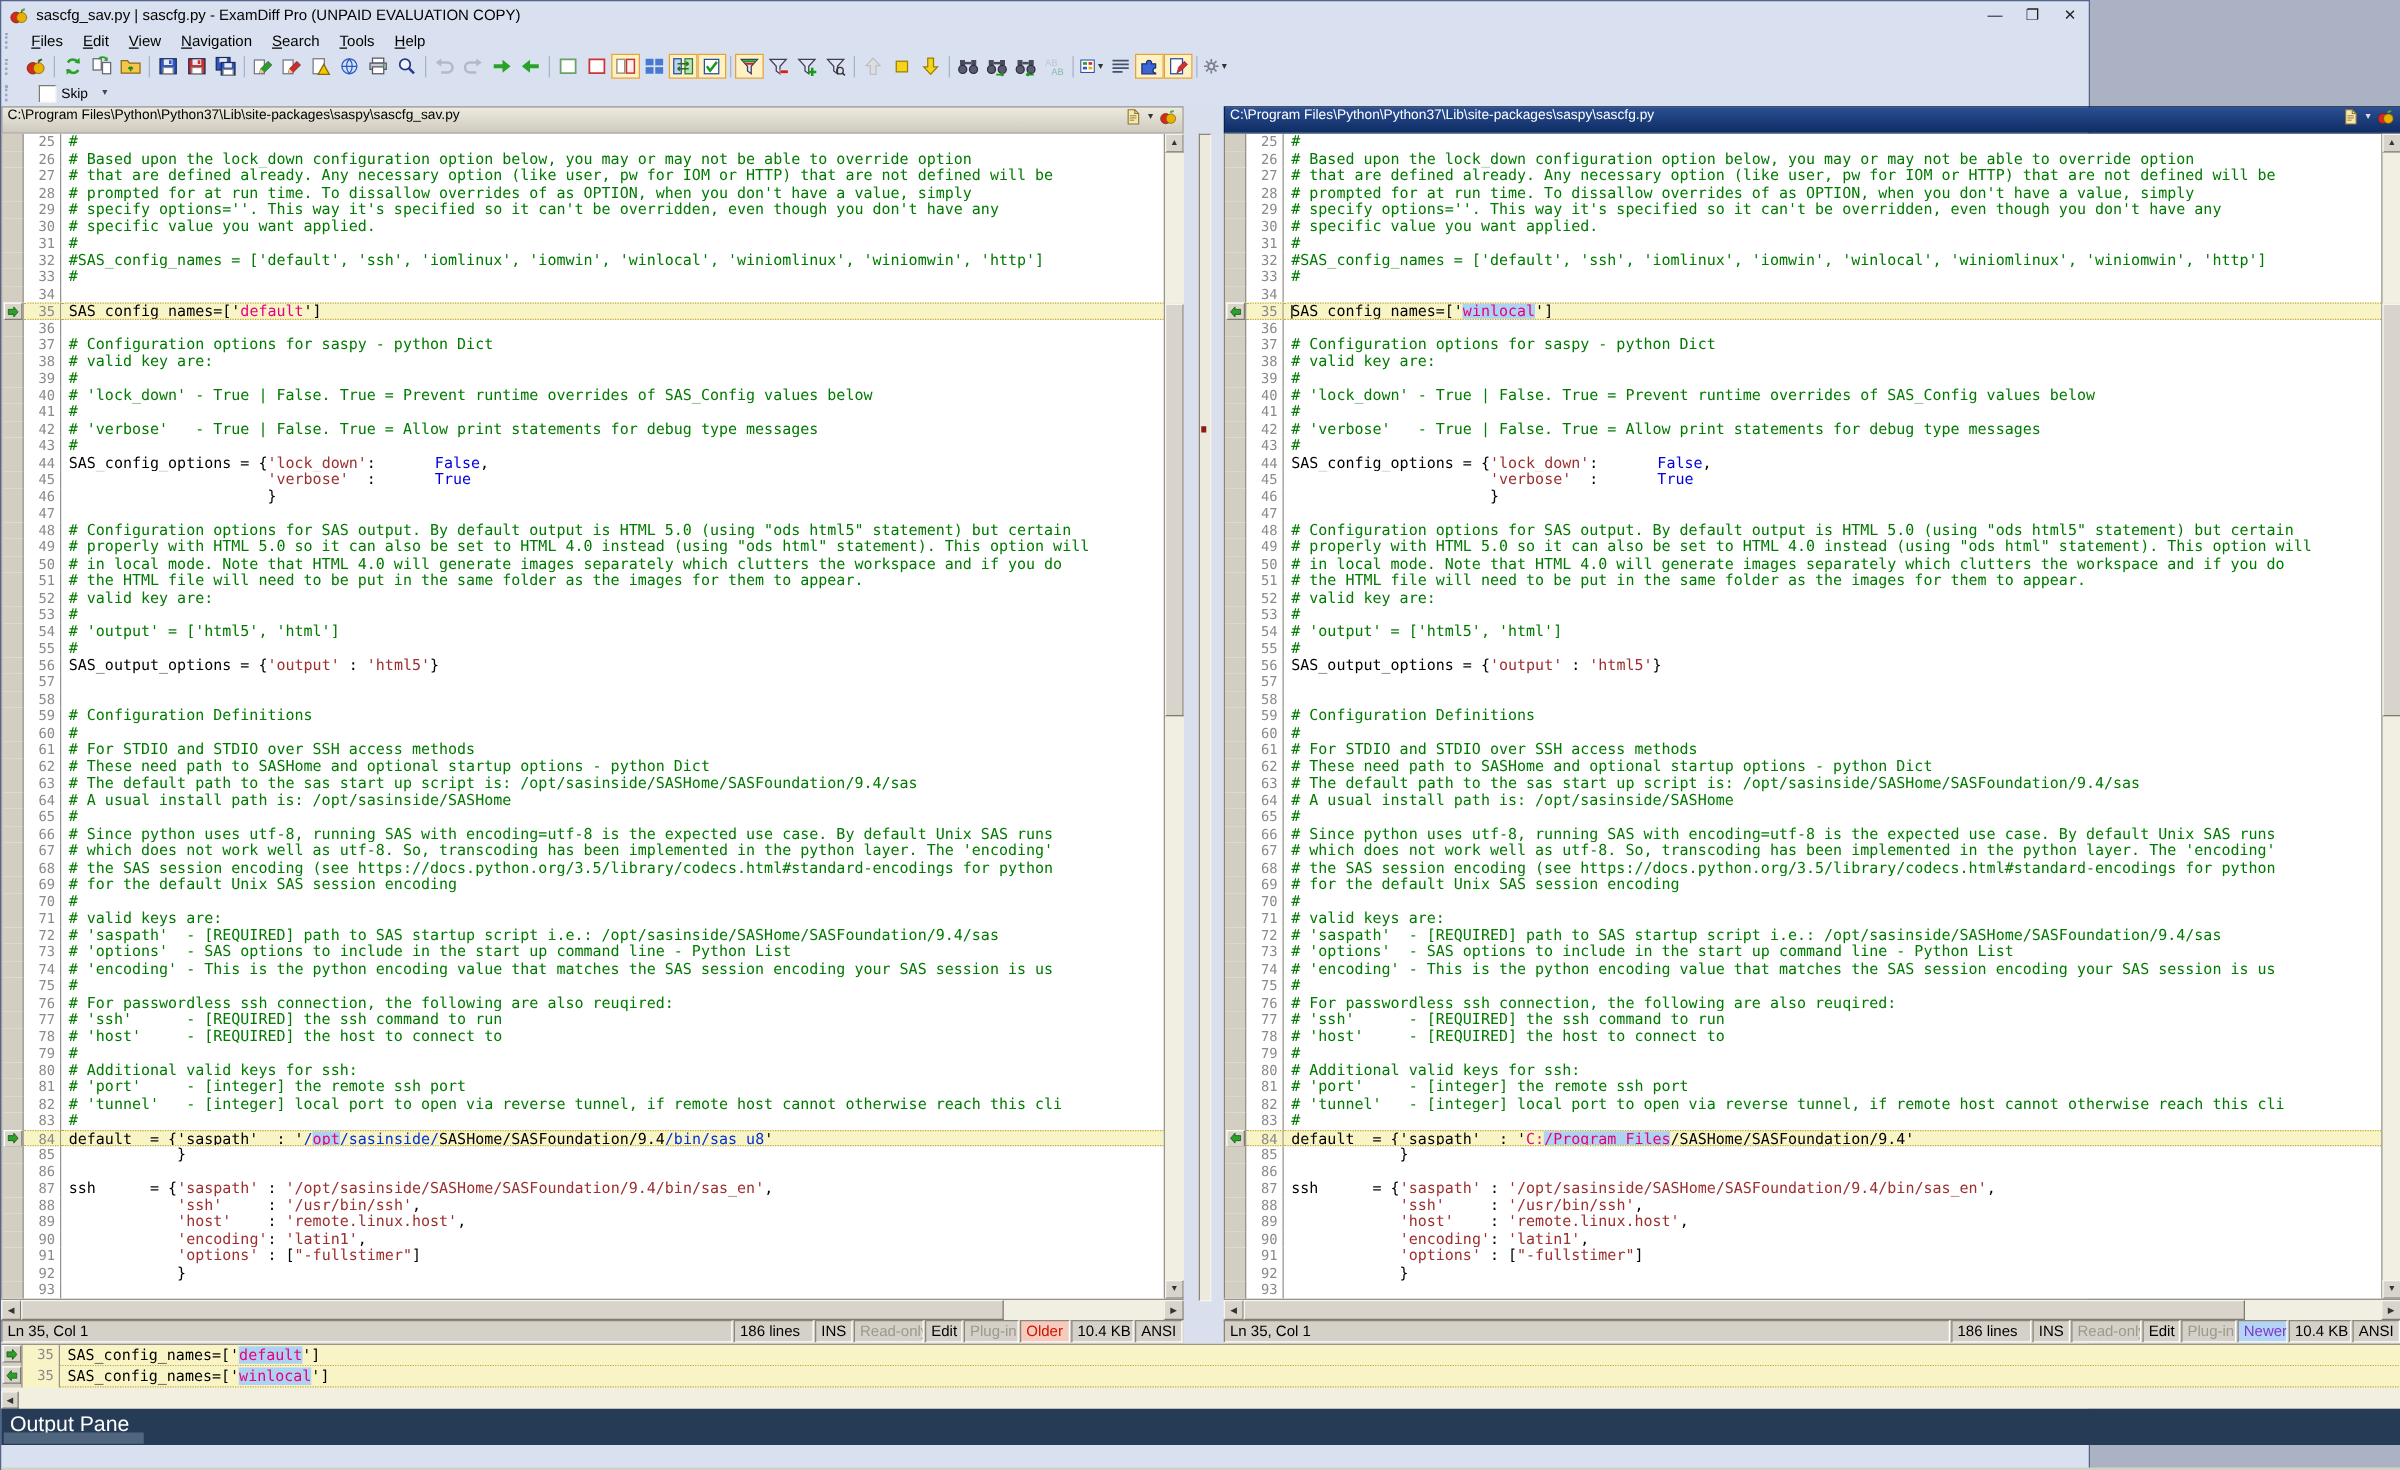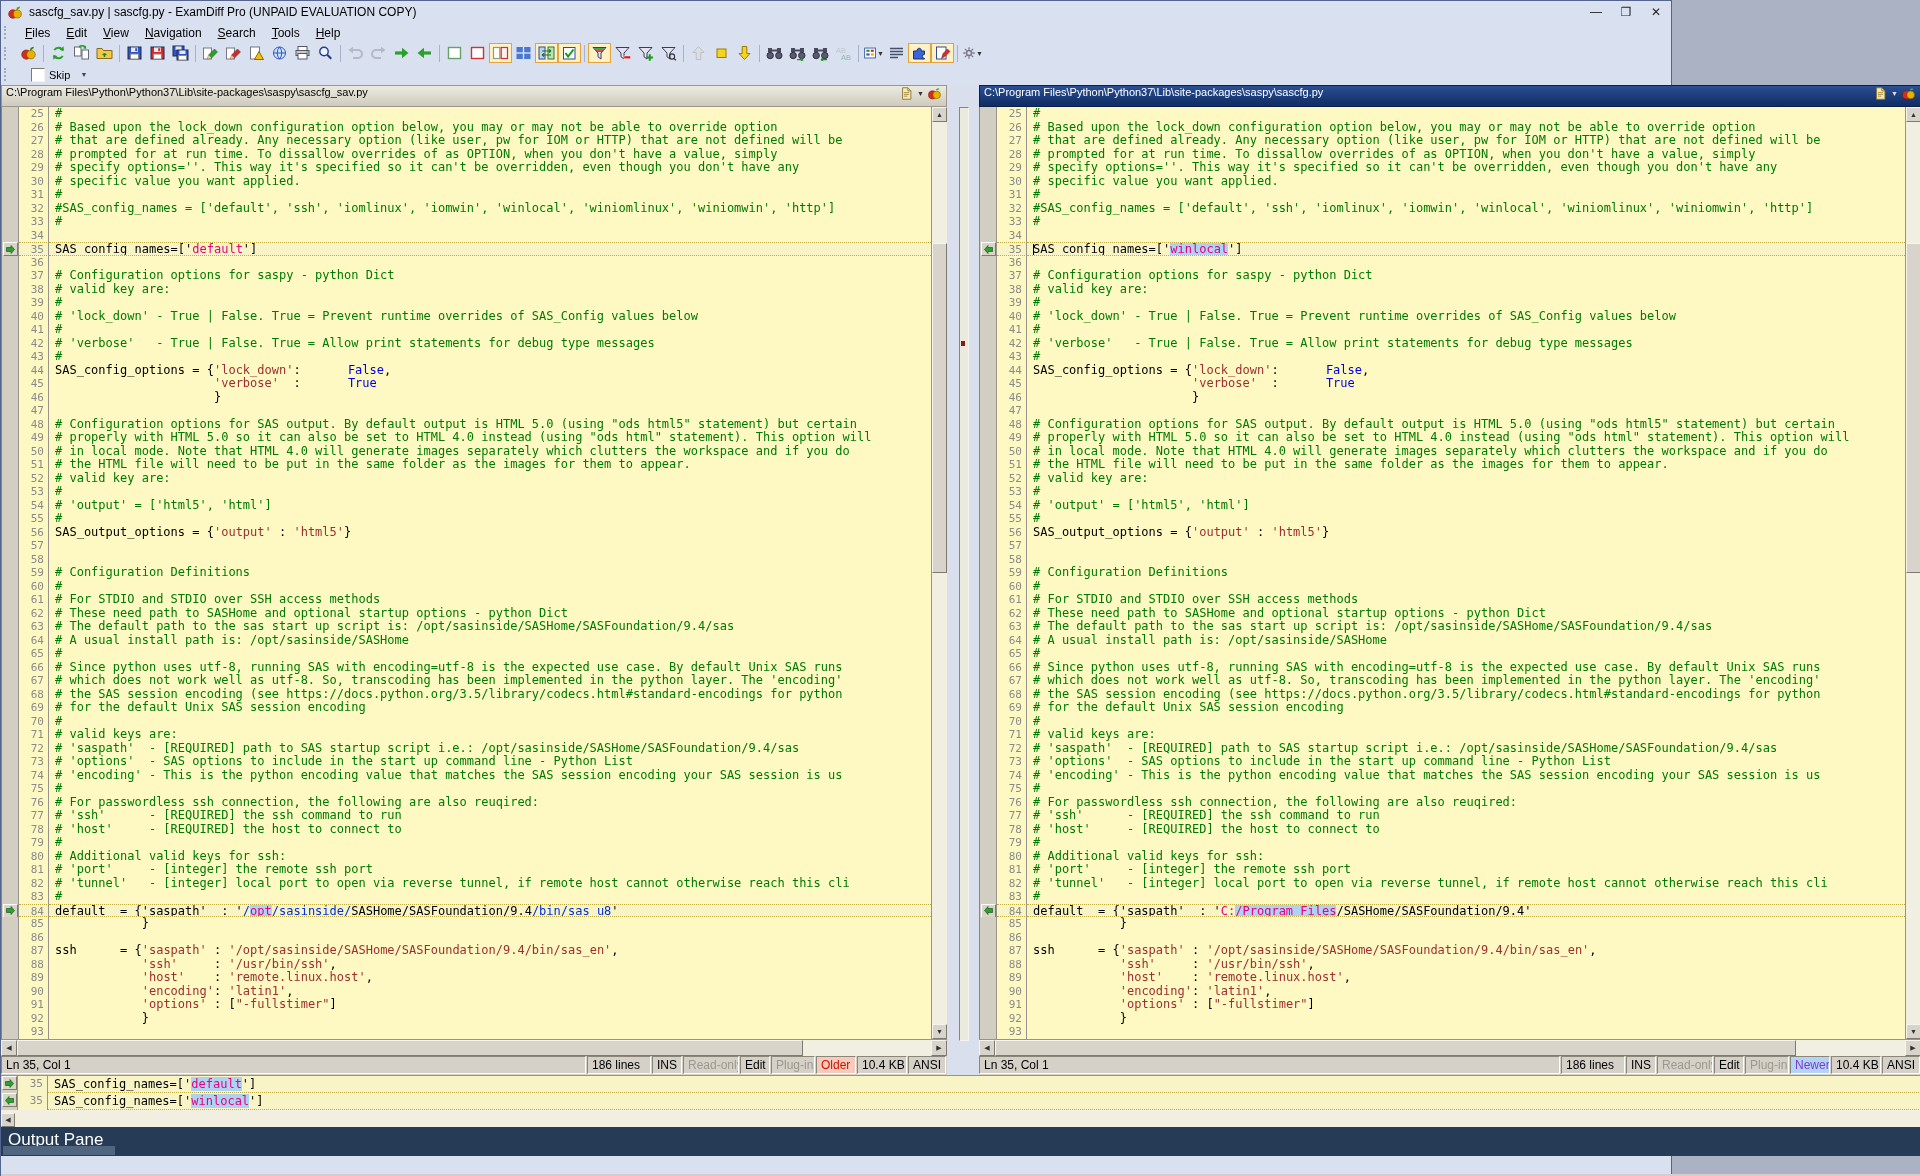--- a/index.html
+++ b/index.html
@@ -47,21 +47,21 @@
 
   .pane-header{height:22px;display:flex;align-items:flex-start;font-size:11px;padding:0 4px;box-sizing:border-box;}
   .ph-inactive{background:linear-gradient(#eceade,#cfcabf);color:#000;border:1px solid #9a968c;}
   .ph-active{background:linear-gradient(#2a4f94,#0f2c63);color:#fff;border:1px solid #0a1f4a;}
   .ph-icons{margin-left:auto;display:flex;align-items:center;gap:3px;}
   .ph-icons svg{width:15px;height:15px;display:block;}
   .ph-drop{font-size:7px;}
   .ph-inactive .ph-drop{color:#333;}
   .ph-active .ph-drop{color:#dde;}
 
-  .editor{flex:1;display:flex;flex-direction:row;overflow:hidden;background:#fef9c3;border-left:1px solid #8a8678;box-sizing:border-box;}
+  .editor{flex:1;display:flex;flex-direction:row;overflow:hidden;background:#ffffff;border-left:1px solid #8a8678;box-sizing:border-box;}
   .lines{flex:1;display:flex;flex-direction:column;min-width:0;}
   .eline{display:flex;height:13.5px;font-family:"DejaVu Sans Mono",monospace;font-size:12px;line-height:13.5px;white-space:pre;}
   .lmark{flex:0 0 16px;background:#d2cec2;border-right:1px solid #98948c;position:relative;}
   .lnum{flex:0 0 30px;text-align:right;padding-right:4px;color:#8a8a8a;font-size:11px;border-right:1px solid #98948c;box-sizing:border-box;}
   .lcode{flex:1;padding-left:6px;overflow:hidden;box-sizing:border-box;}
   .eline.chg .lnum,.eline.chg .lcode{background:#f8f4c6;border-top:1px dotted #c2ab3e;border-bottom:1px dotted #c2ab3e;}
   .mkbtn{position:absolute;top:0;left:1px;width:13px;height:12px;background:#d8d4c8;border:1px solid;border-color:#fff #807c74 #807c74 #fff;display:flex;align-items:center;justify-content:center;}
   .mkbtn svg{width:9px;height:9px;display:block;}
 
   .tc{color:#007a00;} .tn{color:#000;} .ts{color:#9c2f2f;} .tk{color:#0000e0;margin-left:40px;}

